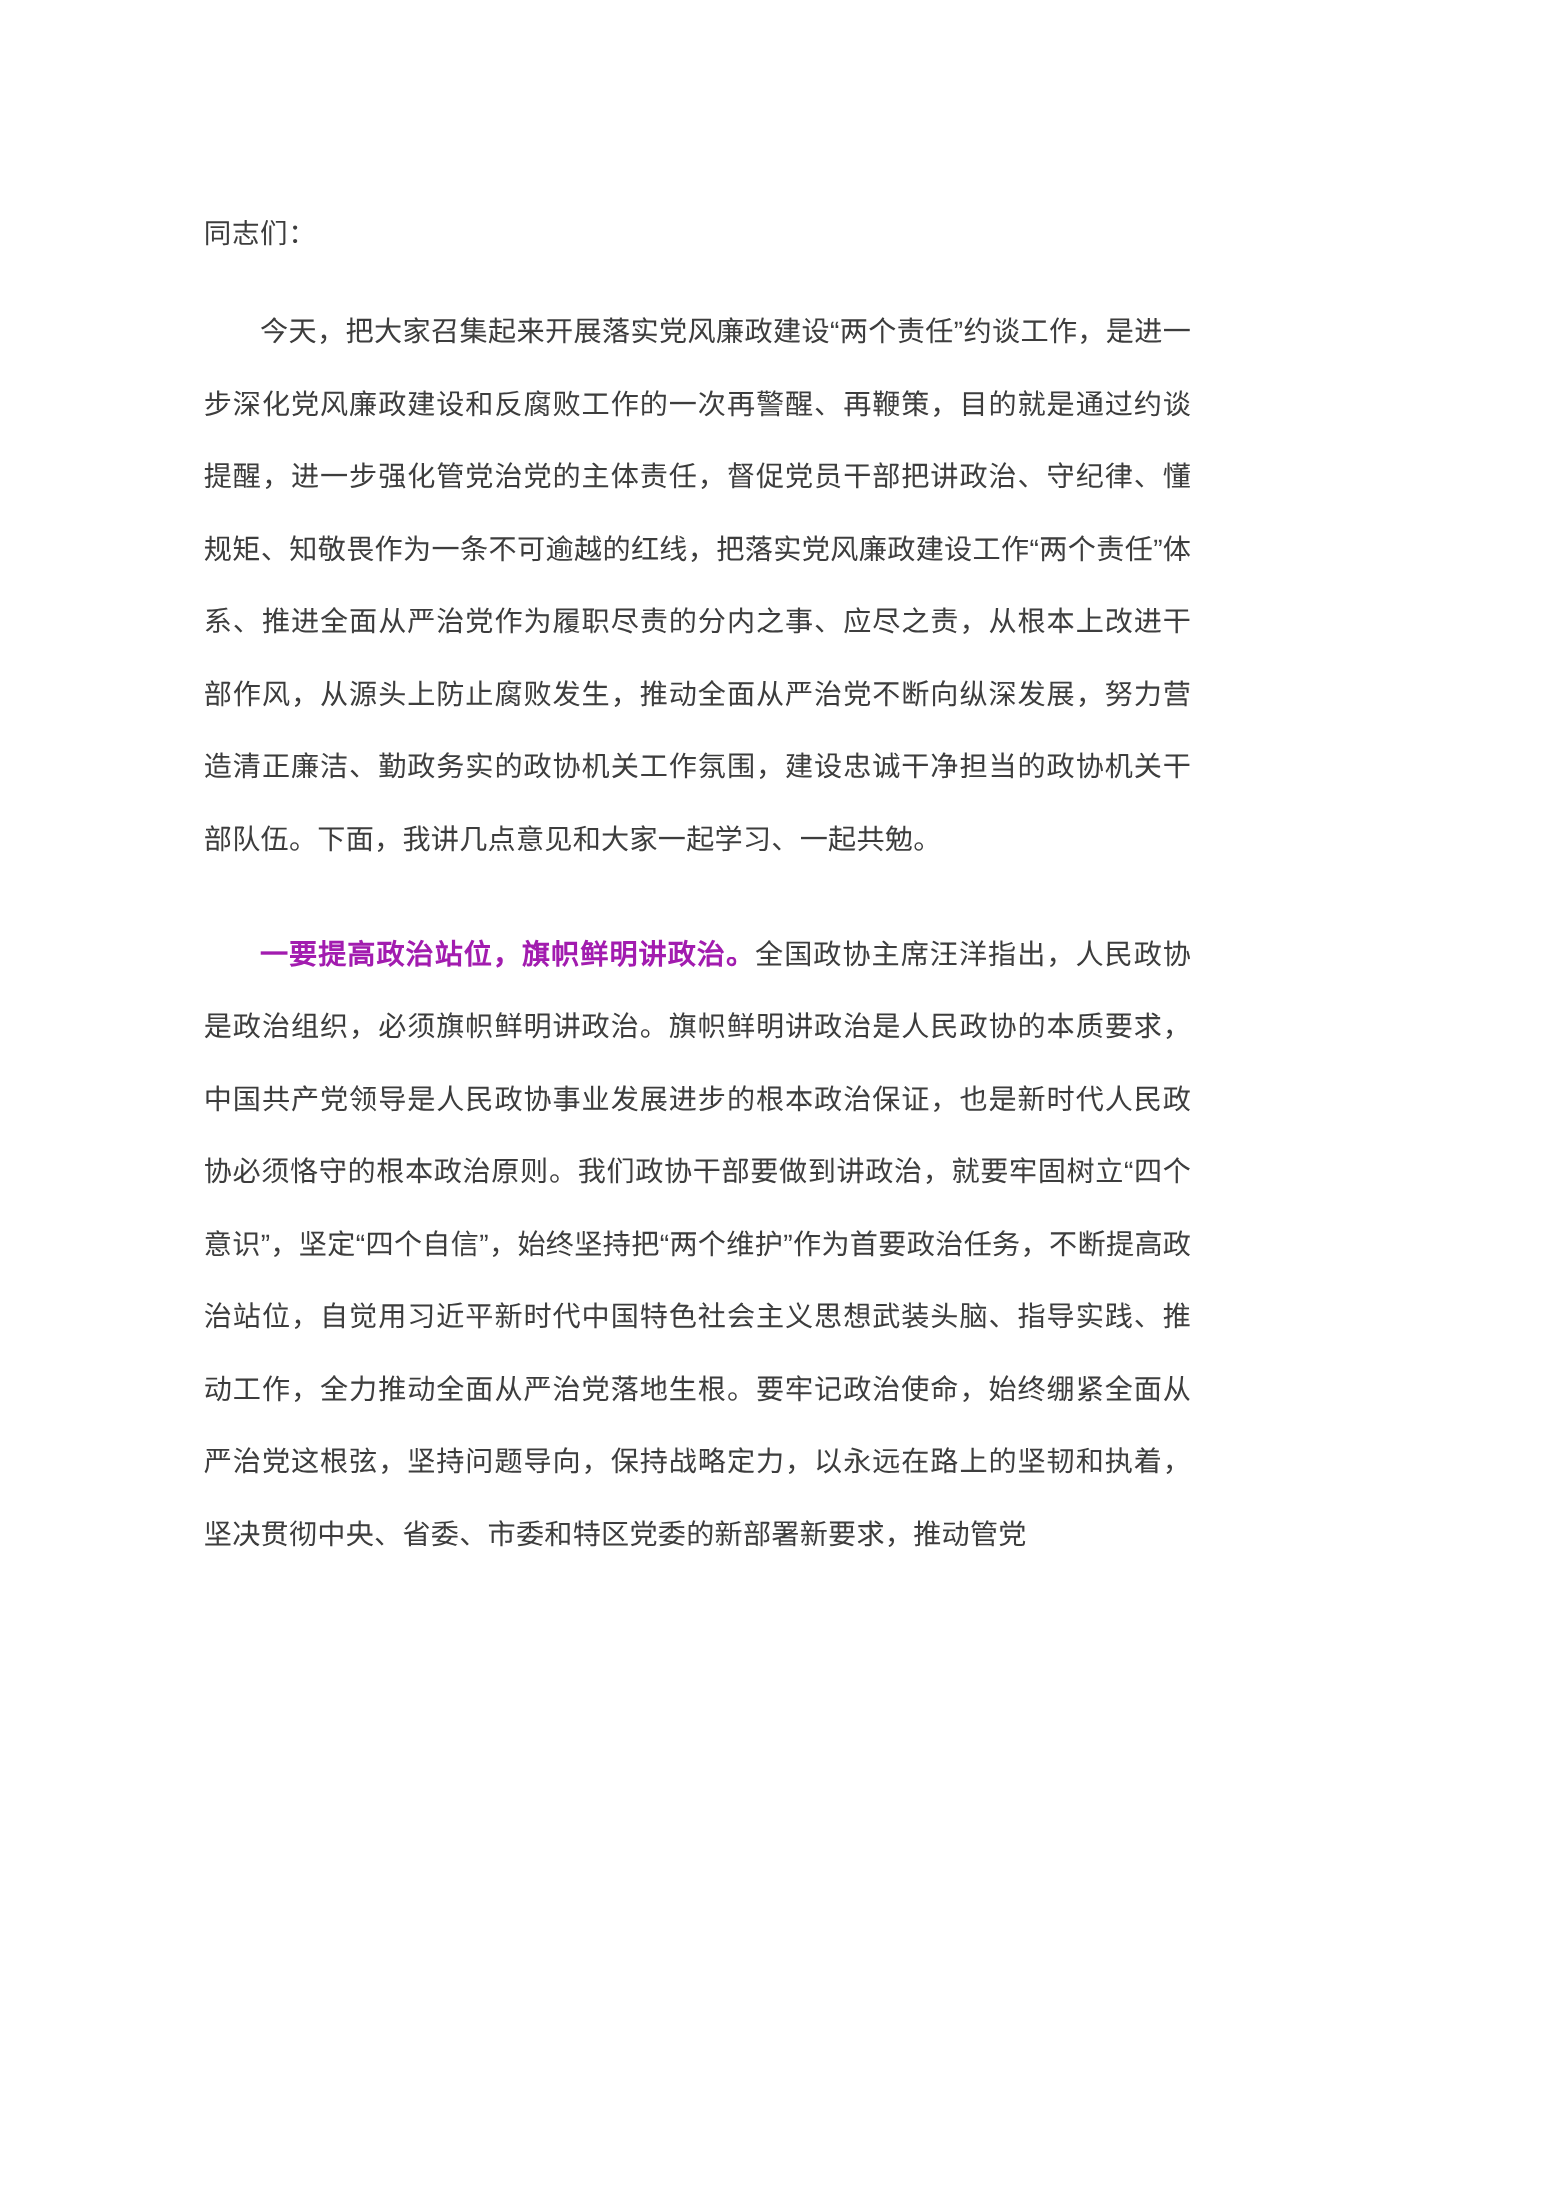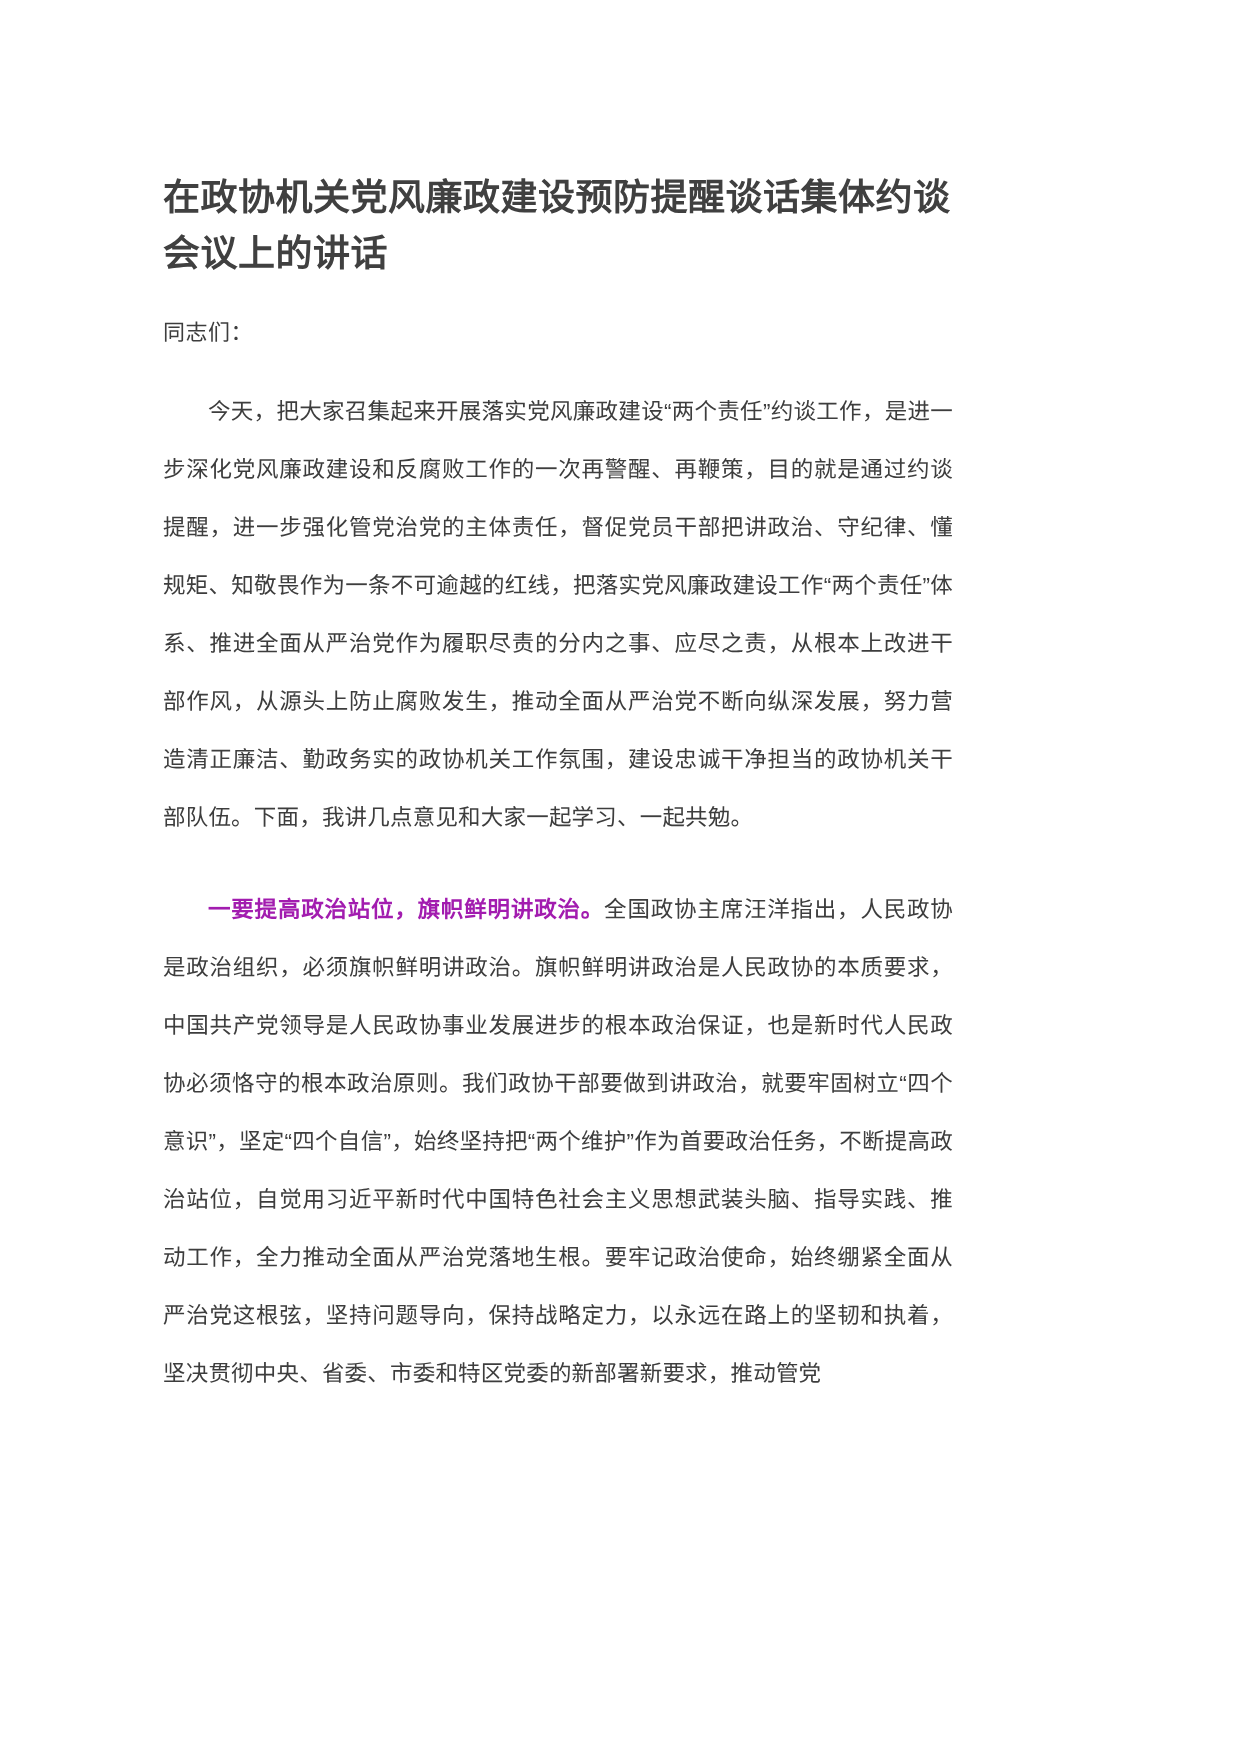--- a/index.html
+++ b/index.html
@@ -54,21 +54,20 @@
     font-weight: 700;
     color: #a21caf;
   }
   .spacer-small { height: 14px; }
 </style>
 </head>
 <body>
 
 <div class="page">
 
-  <h1 class="doc-title">在政协机关党风廉政建设预防提醒谈话集体约谈会议上的讲话</h1>
 
   <p class="salutation">同志们：</p>
 
   <p class="body-para">今天，把大家召集起来开展落实党风廉政建设“两个责任”约谈工作，是进一步深化党风廉政建设和反腐败工作的一次再警醒、再鞭策，目的就是通过约谈提醒，进一步强化管党治党的主体责任，督促党员干部把讲政治、守纪律、懂规矩、知敬畏作为一条不可逾越的红线，把落实党风廉政建设工作“两个责任”体系、推进全面从严治党作为履职尽责的分内之事、应尽之责，从根本上改进干部作风，从源头上防止腐败发生，推动全面从严治党不断向纵深发展，努力营造清正廉洁、勤政务实的政协机关工作氛围，建设忠诚干净担当的政协机关干部队伍。下面，我讲几点意见和大家一起学习、一起共勉。</p>
 
   <div class="spacer-small"></div>
 
   <p class="body-para"><span class="lead">一要提高政治站位，旗帜鲜明讲政治。</span><span>全国政协主席汪洋指出，人民政协是政治组织，必须旗帜鲜明讲政治。旗帜鲜明讲政治是人民政协的本质要求，中国共产党领导是人民政协事业发展进步的根本政治保证，也是新时代人民政协必须恪守的根本政治原则。我们政协干部要做到讲政治，就要牢固树立“四个意识”，坚定“四个自信”，始终坚持把“两个维护”作为首要政治任务，不断提高政治站位，自觉用习近平新时代中国特色社会主义思想武装头脑、指导实践、推动工作，全力推动全面从严治党落地生根。要牢记政治使命，始终绷紧全面从严治党这根弦，坚持问题导向，保持战略定力，以永远在路上的坚韧和执着，坚决贯彻中央、省委、市委和特区党委的新部署新要求，推动管党</span></p>
 
 </div>

